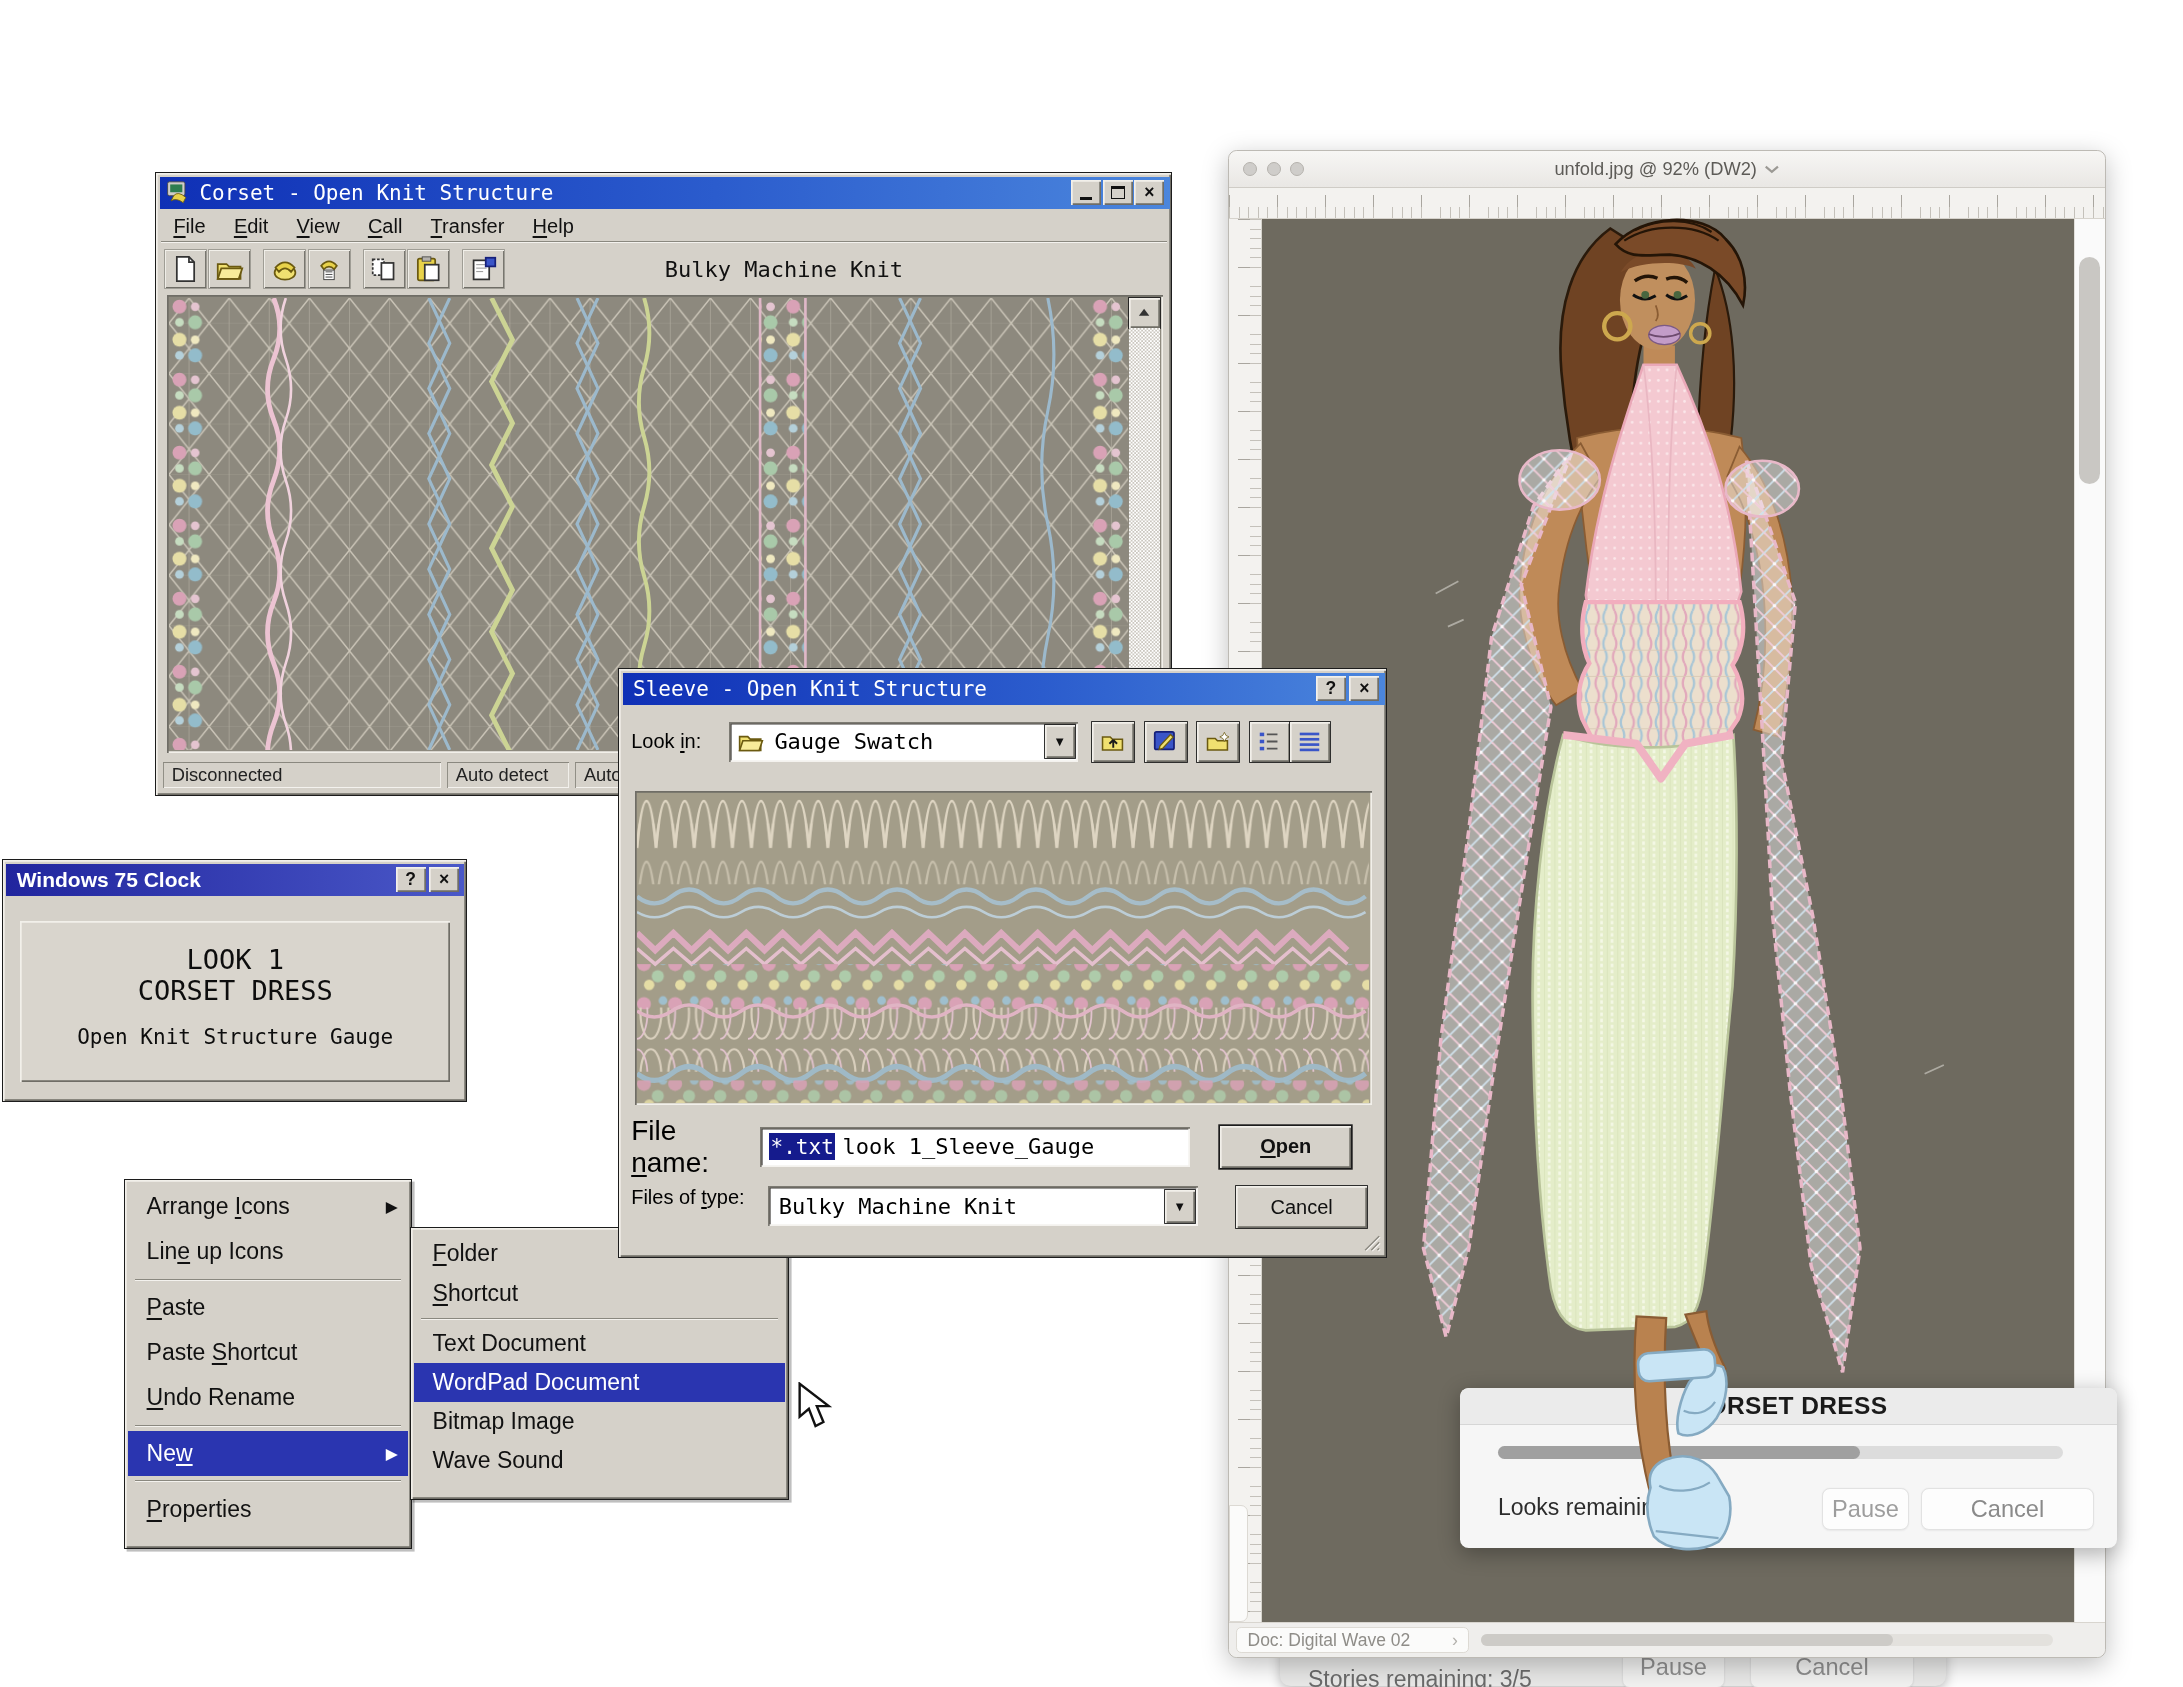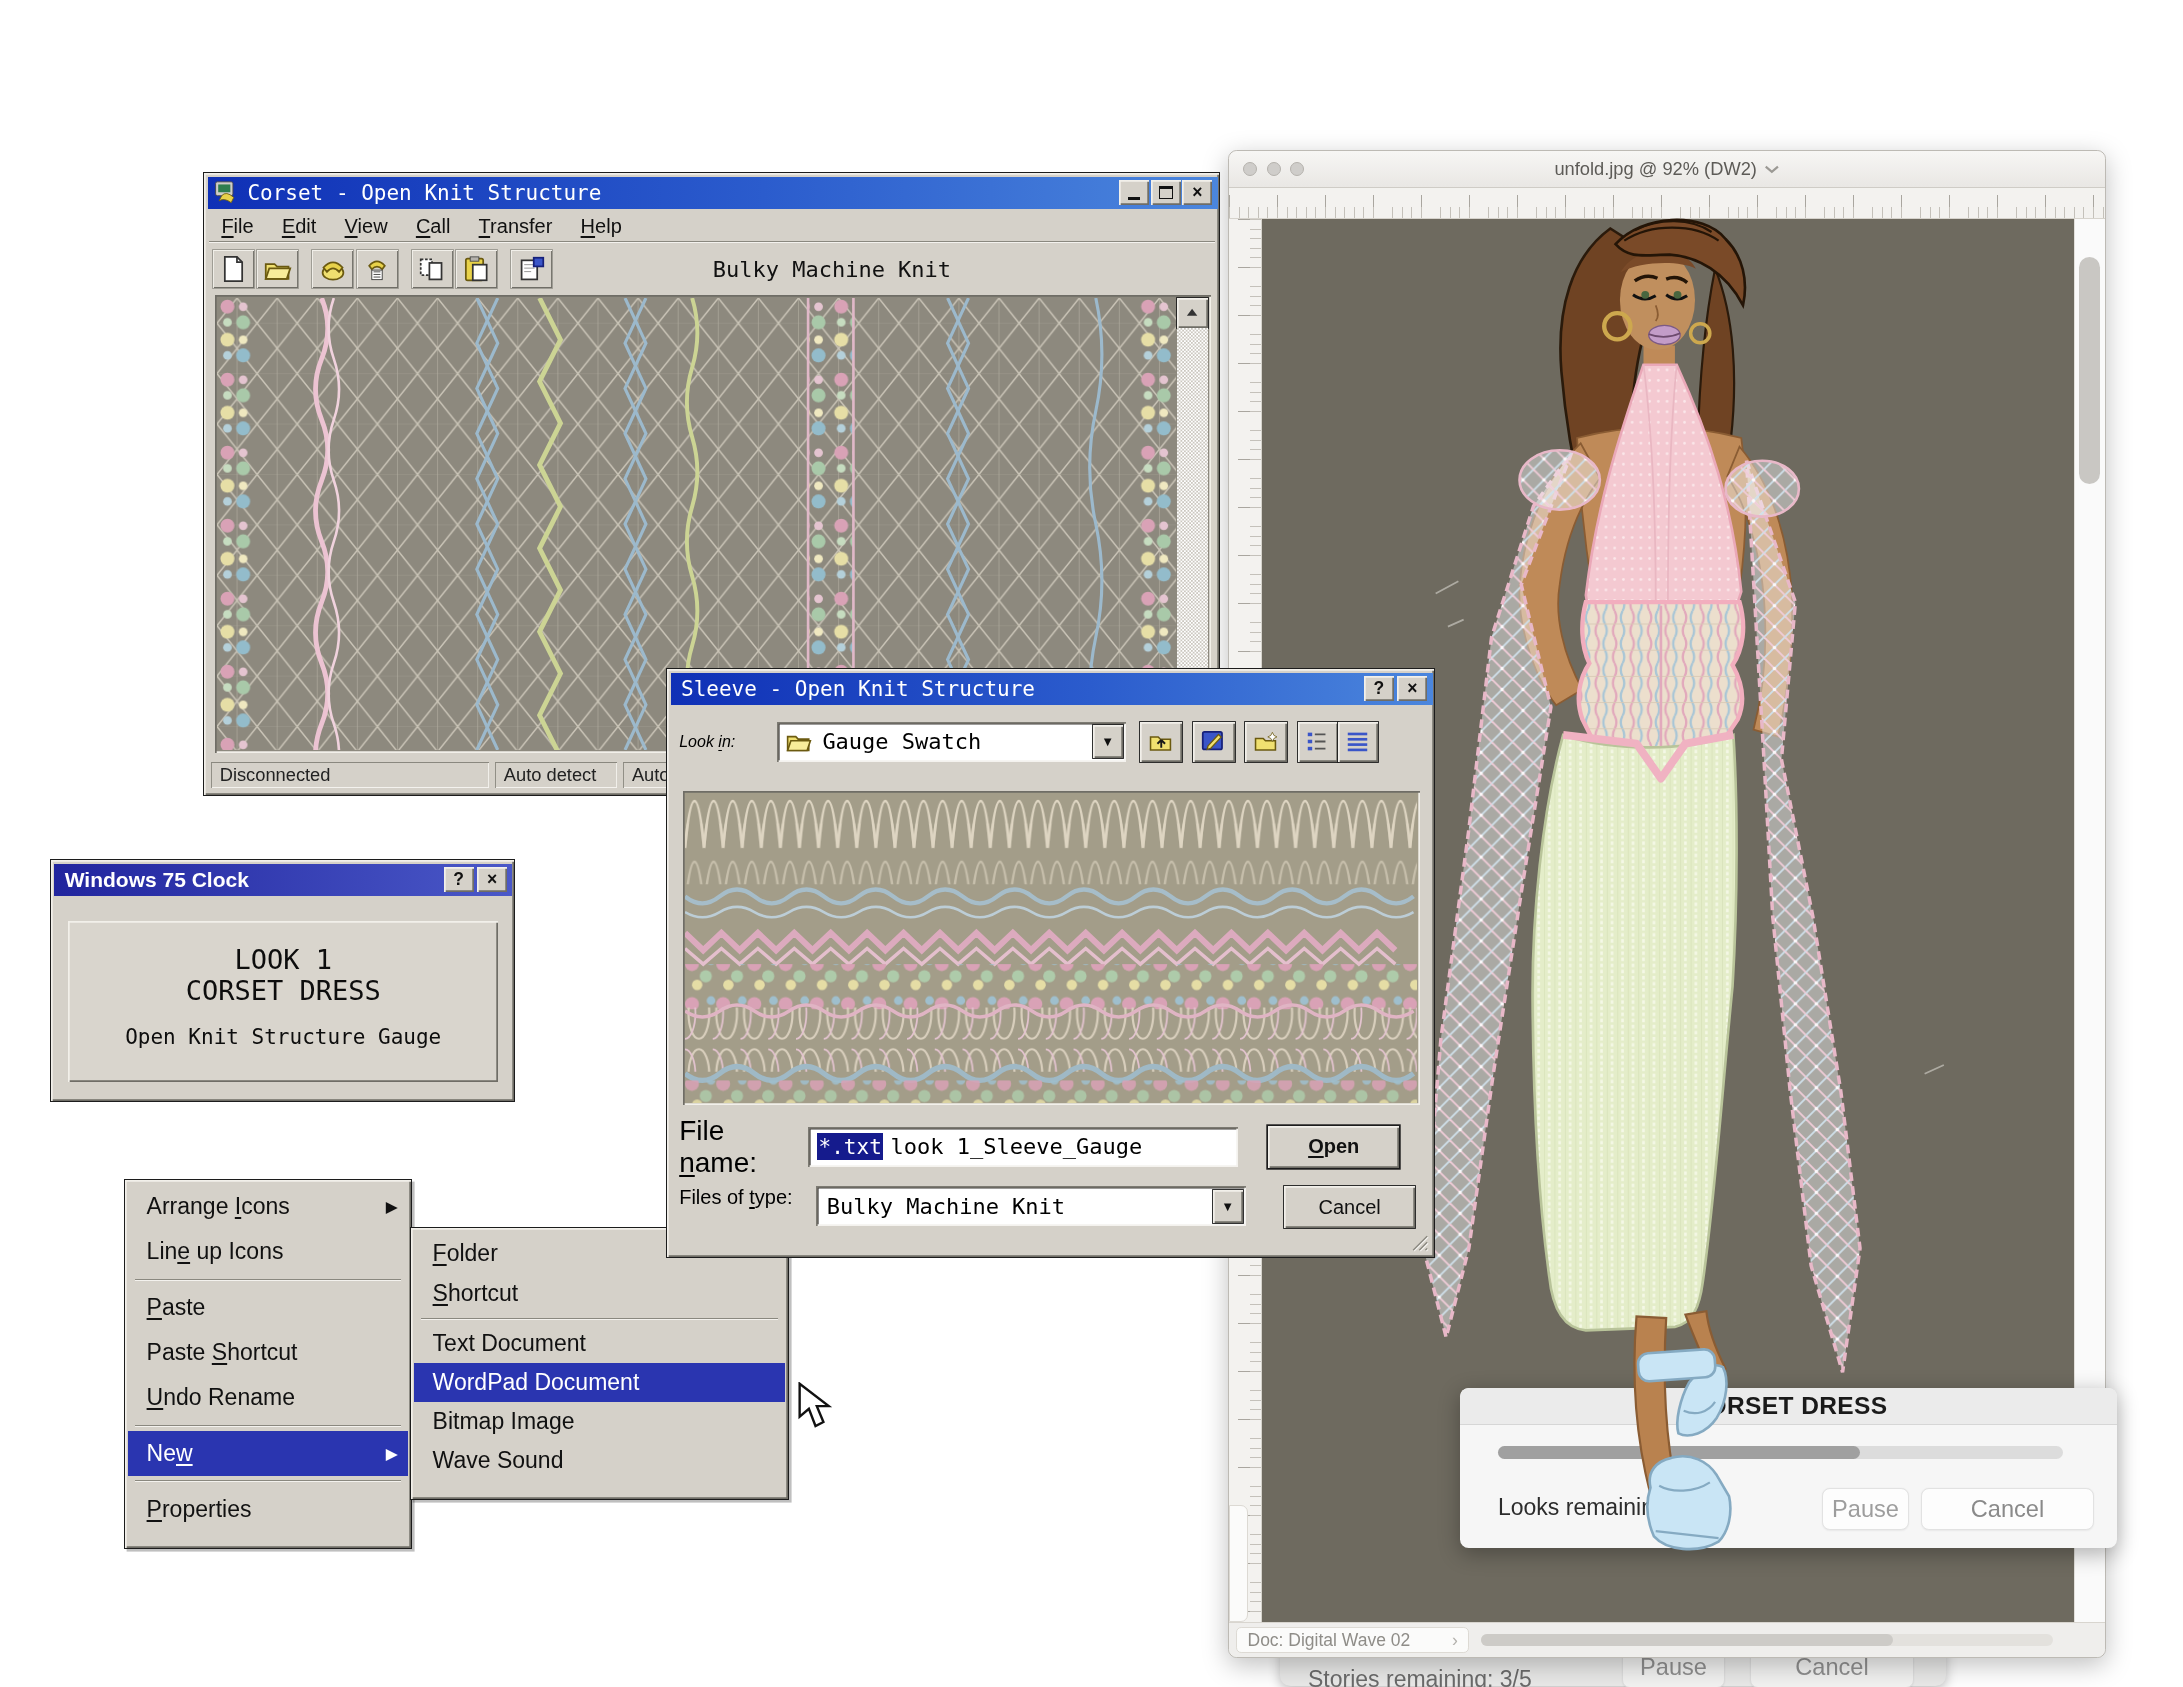--- a/index.html
+++ b/index.html
@@ -3,21 +3,21 @@
 <meta charset="utf-8">
 <style>
   * { margin:0; padding:0; box-sizing:border-box; }
   html,body { background:#fff; }
   #stage { position:relative; width:2184px; height:1687px; background:#ffffff; overflow:hidden;
            font-family:"Liberation Sans", sans-serif; }
   .abs { position:absolute; }
 
   
   .win98 { background:#d5d1c9; border:0.9px solid #1c1c1c;
-           box-shadow: inset 1.7px 1.7px 0 #f2f0ea, inset -1.7px -1.7px 0 #6f6d66; margin-left: 48px; }
+           box-shadow: inset 1.7px 1.7px 0 #f2f0ea, inset -1.7px -1.7px 0 #6f6d66; }
   .bevel-out { background:#d5d1c9; box-shadow: inset 1.7px 1.7px 0 #f2f0ea, inset -1.7px -1.7px 0 #6f6d66; }
   .bevel-in  { box-shadow: inset 1.7px 1.7px 0 #6f6d66, inset -1.7px -1.7px 0 #f2f0ea; }
   .field98 { background:#fff; border:none;
              box-shadow: inset 1.7px 1.7px 0 #7c7a72, inset -1.7px -1.7px 0 #f4f2ee, inset 2.6px 2.6px 0 #3c3b37; }
   .titlebar { display:flex; align-items:center; color:#fff;
               background:linear-gradient(90deg,#0f30b6 0%, #2b5ccd 55%, #4b86dd 100%); }
   .titlebar .ttext { font-family:"DejaVu Sans Mono", monospace; font-size:21px; letter-spacing:0px; }
   .winbtn { width:30px; height:25px; display:flex; align-items:center; justify-content:center;
             font-weight:bold; font-size:17.5px; color:#111; background:#d5d1c9;
             box-shadow: inset 1.7px 1.7px 0 #f2f0ea, inset -1.7px -1.7px 0 #6f6d66; }
@@ -443,21 +443,21 @@
   <div class="abs win98" id="sleeve-dialog">
     <div class="titlebar abs" style="left:3.5px; top:3.5px; width:762px; height:32px; padding-left:10.5px;">
       <span class="ttext">Sleeve - Open Knit Structure</span>
       <div style="position:absolute; right:5.2px; display:flex; gap:3.5px;">
         <div class="winbtn">?</div>
         <div class="winbtn">×</div>
       </div>
     </div>
 
     <div class="abs" style="left:12.2px; top:49px; width:744px; height:47px; display:flex; align-items:center;">
-      <span style="font-size:16px; width:98px;font-style:italic;">Look <u>i</u>n:</span>
+      <span style="font-size:20px; width:98px;">Look <u>i</u>n:</span>
       <div class="field98" style="width:349px; height:40px; display:flex; align-items:center; padding:0 3.5px 0 8.7px;">
         <svg width="26" height="23" viewBox="0 0 32 28">
           <path d="M2,8 h10 l3,3 h13 v14 h-26 Z" fill="#f0e070" stroke="#6b5a10" stroke-width="2"></path>
           <path d="M6,13 h24 l-4,12 h-24 Z" fill="#f8ec9a" stroke="#6b5a10" stroke-width="2"></path>
         </svg>
         <span class="mono" style="font-size:22px; margin-left:10.5px; flex:1;">Gauge Swatch</span>
         <div class="btn98" style="width:30px; height:33px; font-size:13px;">▼</div>
       </div>
       <div style="display:flex; gap:10.5px; margin-left:14px;">
         <div class="btn98" style="width:42px; height:40px;">

